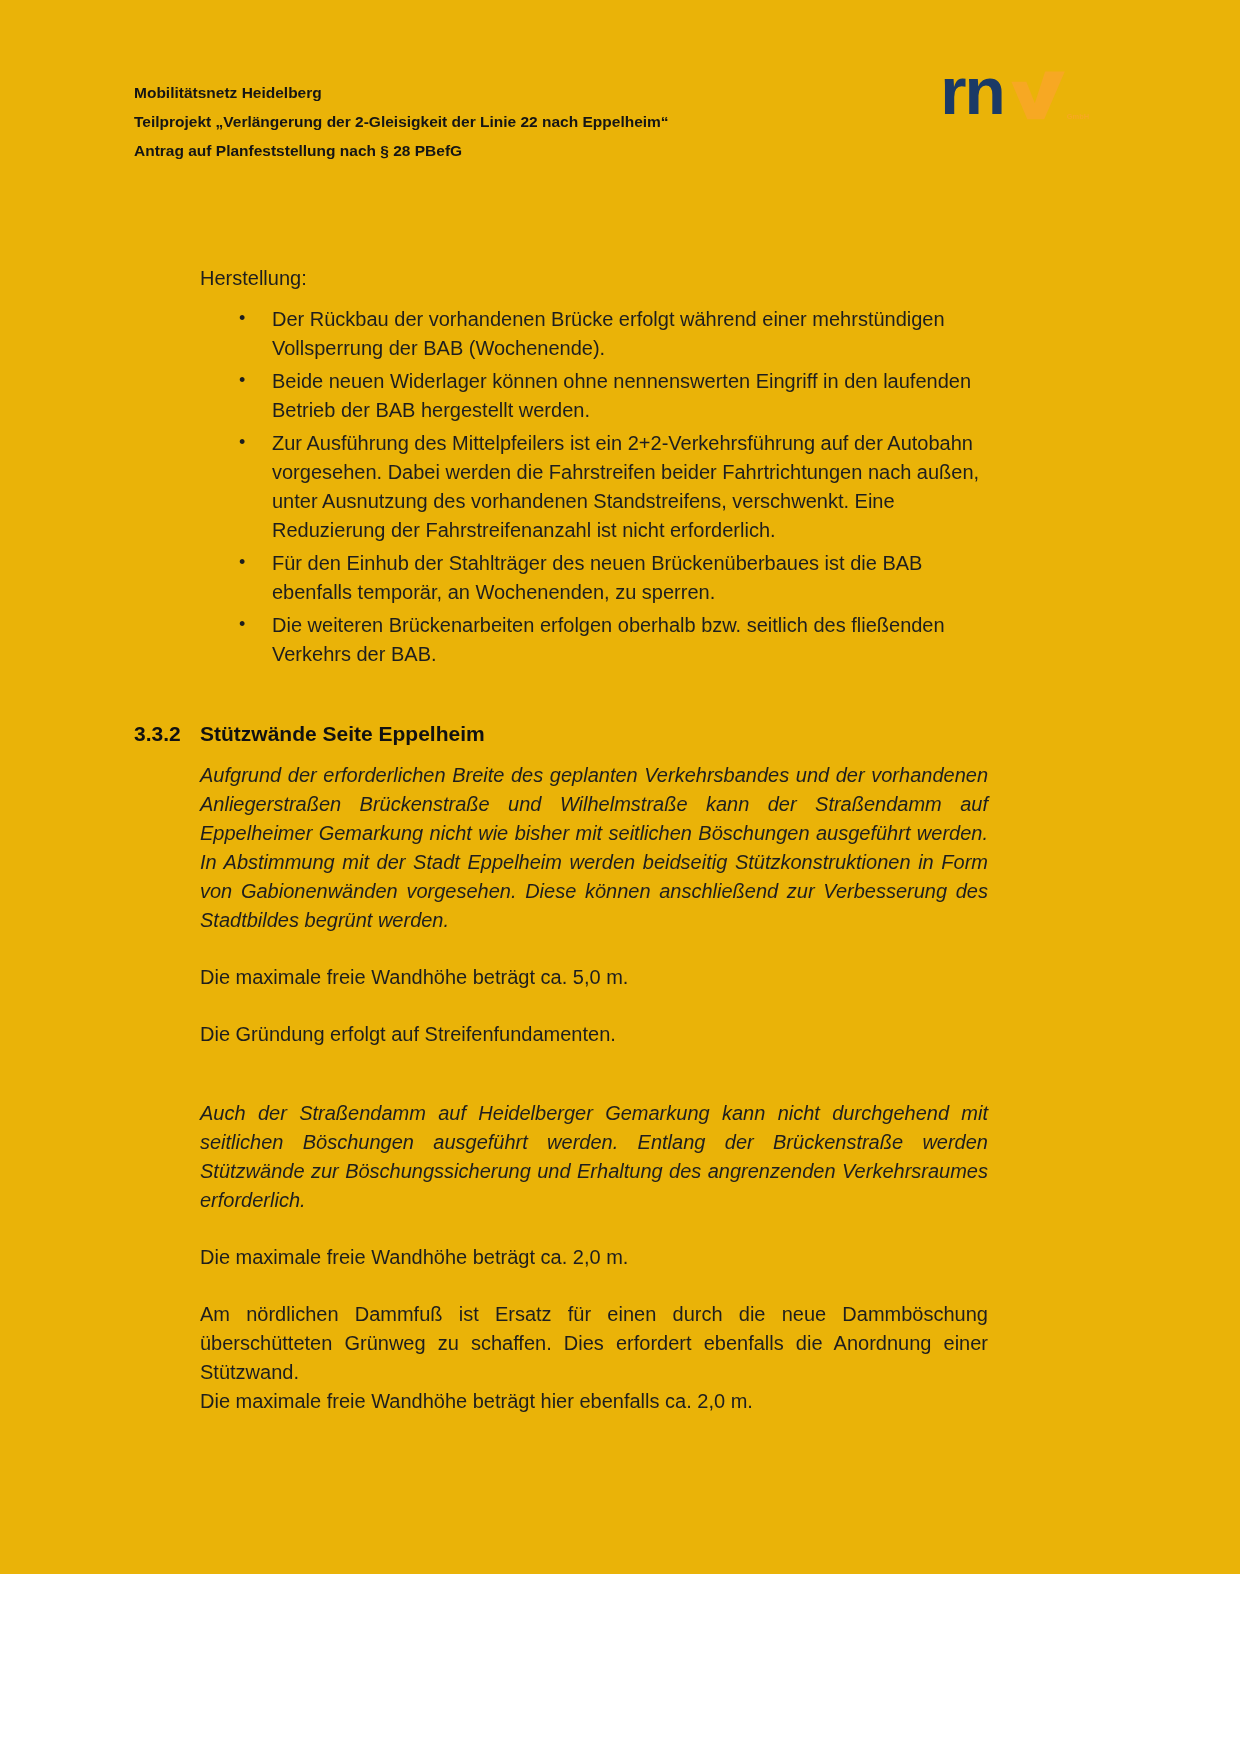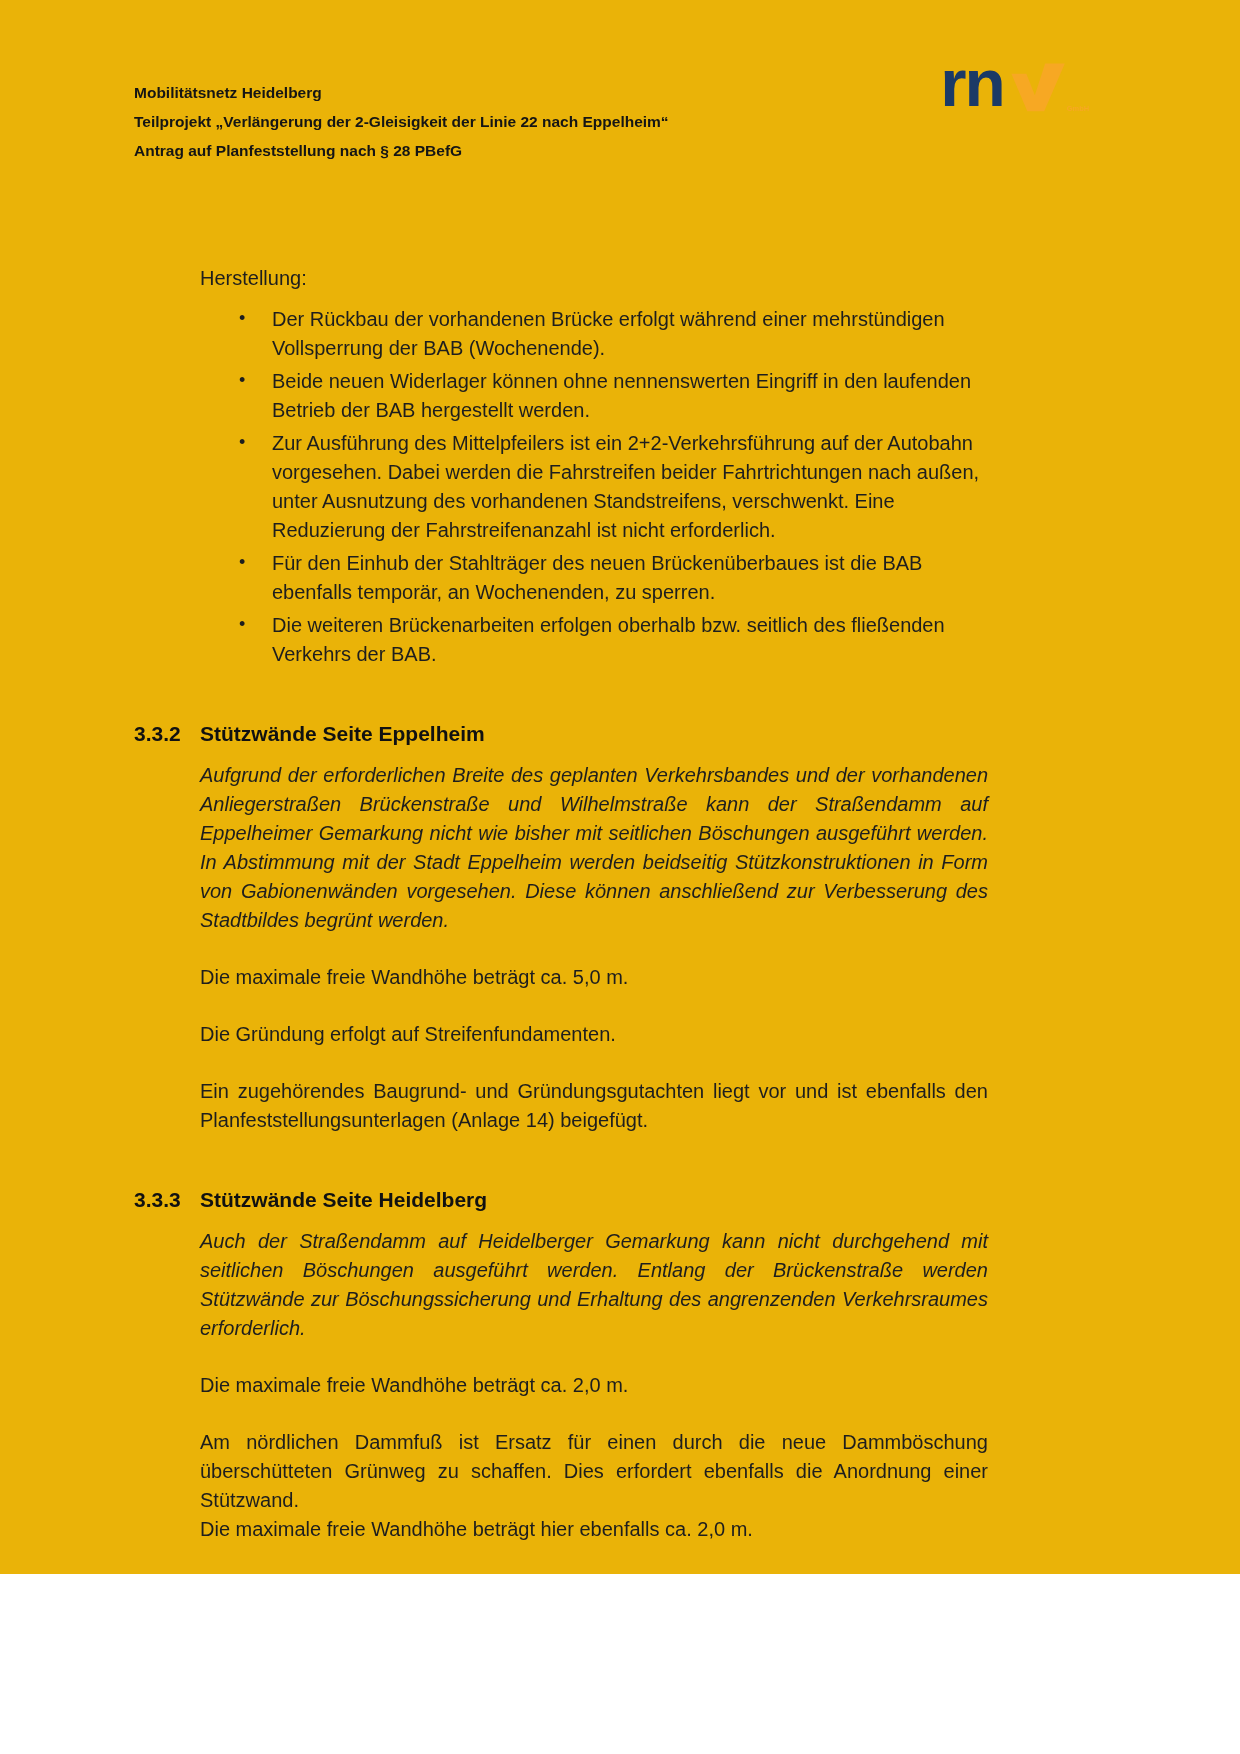--- a/index.html
+++ b/index.html
@@ -19,21 +19,21 @@
     top: 78px;
     left: 134px;
     font-size: 15.5px;
     font-weight: bold;
     line-height: 29px;
     color: #151515;
     white-space: nowrap;
   }
   .logo {
     position: absolute;
-    top: 56px;
+    top: 64px;
     left: 942px;
     width: 150px;
     height: 58px;
   }
   .logo svg { display: block; width: 150px; height: 58px; }
 
   
   .content {
     position: absolute;
     top: 264px;
@@ -132,28 +132,23 @@
     </ul>
 
     <section class="sec">
       <h2>
         <span class="sec-num">3.3.2</span>
         <span>Stützwände Seite Eppelheim</span>
       </h2>
       <p>Aufgrund der erforderlichen Breite des geplanten Verkehrsbandes und der vorhandenen Anliegerstraßen Brückenstraße und Wilhelmstraße kann der Straßendamm auf Eppelheimer Gemarkung nicht wie bisher mit seitlichen Böschungen ausgeführt werden. In Abstimmung mit der Stadt Eppelheim werden beidseitig Stützkonstruktionen in Form von Gabionenwänden vorgesehen. Diese können anschließend zur Verbesserung des Stadtbildes begrünt werden.</p>
       <p>Die maximale freie Wandhöhe beträgt ca. 5,0 m.</p>
       <p>Die Gründung erfolgt auf Streifenfundamenten.</p>
-      <p>Ein zugehörendes Baugrund- und Gründungsgutachten liegt vor und ist ebenfalls den Planfeststellungsunterlagen (Anlage 14) beigefügt.</p>
     </section>
 
     <section class="sec">
-      <h2>
-        <span class="sec-num">3.3.3</span>
-        <span>Stützwände Seite Heidelberg</span>
-      </h2>
       <p>Auch der Straßendamm auf Heidelberger Gemarkung kann nicht durchgehend mit seitlichen Böschungen ausgeführt werden. Entlang der Brückenstraße werden Stützwände zur Böschungssicherung und Erhaltung des angrenzenden Verkehrsraumes erforderlich.</p>
       <p>Die maximale freie Wandhöhe beträgt ca. 2,0 m.</p>
       <p>Am nördlichen Dammfuß ist Ersatz für einen durch die neue Dammböschung überschütteten Grünweg zu schaffen. Dies erfordert ebenfalls die Anordnung einer Stützwand.
 Die maximale freie Wandhöhe beträgt hier ebenfalls ca. 2,0 m.</p>
     </section>
 
   </div>
 
   <div class="footer">Seite 21</div>
 

